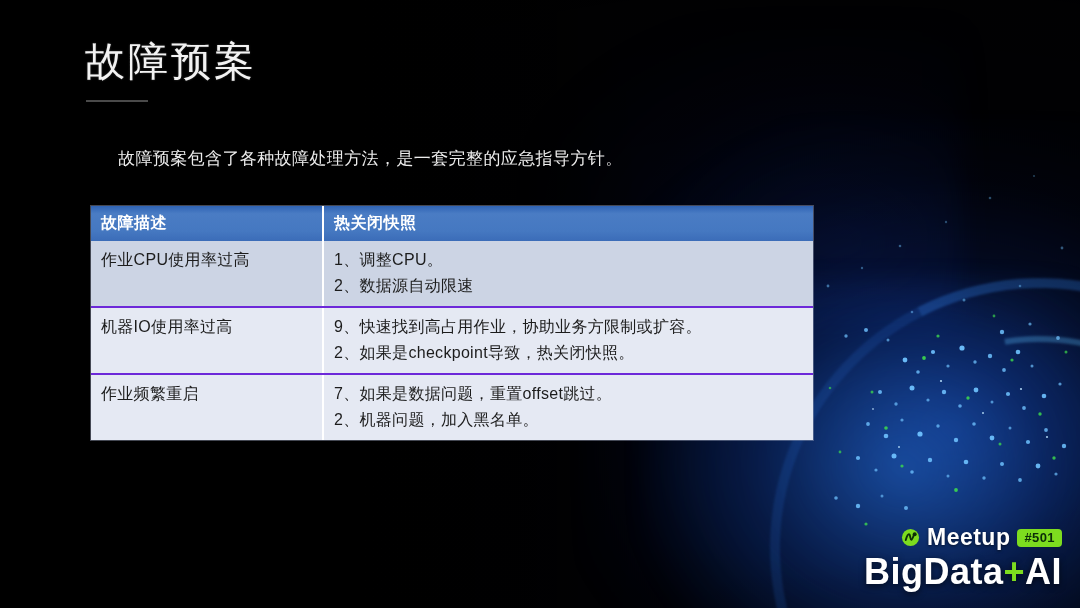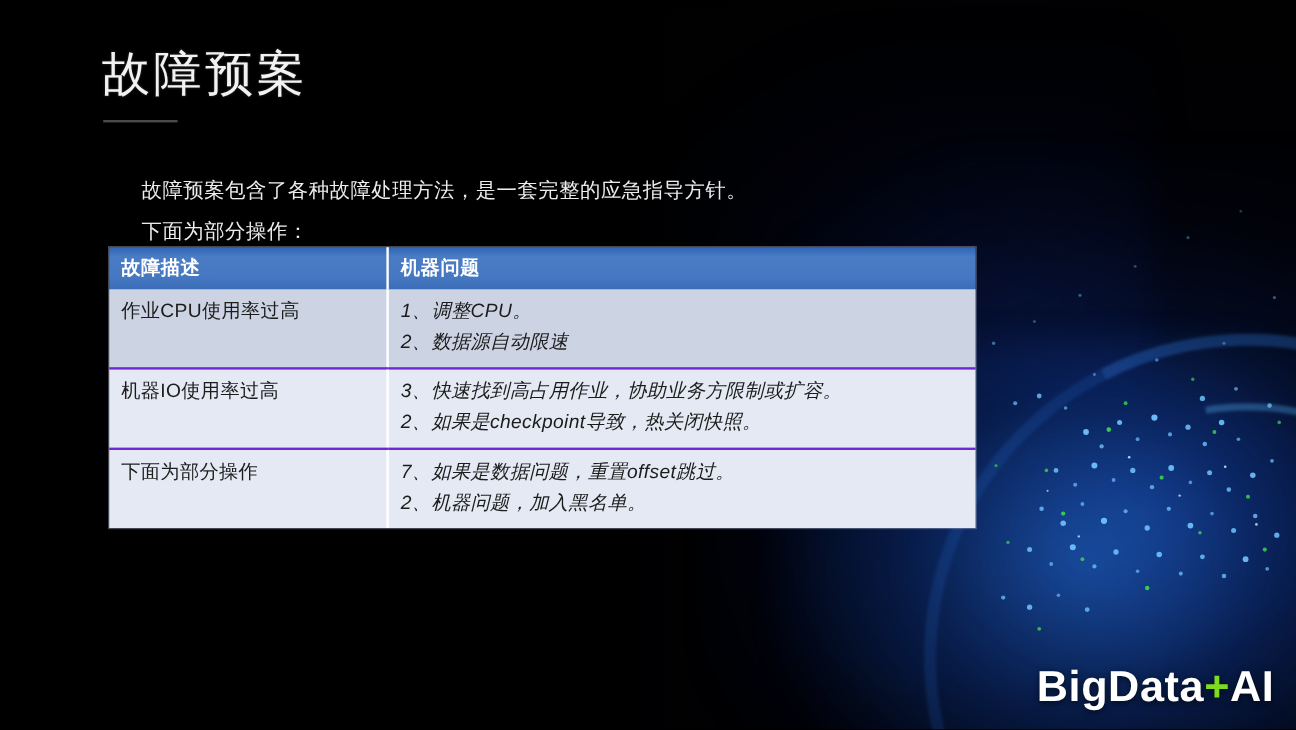--- a/index.html
+++ b/index.html
@@ -124,21 +124,21 @@
     top: 206px;
     width: 722px;
     box-shadow: 0 0 0 1px rgba(150,160,185,0.45);
   }
   table.fault {
     border-collapse: collapse;
     width: 100%;
     table-layout: fixed;
     font-size: 16px;
     color: #1c1c1c;
-    background: #0c4a6e;
+    background: #ef4444;
   }
   table.fault col.c1 { width: 232px; }
   table.fault thead th {
     background: linear-gradient(to bottom, #2f63b4 0%, #4a7cc4 22%, #4578c1 72%, #3b6cb8 100%);
     color: #ffffff;
     font-weight: bold;
     text-align: left;
     padding: 5px 10px 6px 10px;
     height: 24px;
     border-right: 2px solid #ffffff;
@@ -151,21 +151,21 @@
     vertical-align: top;
     border-right: 2px solid #ffffff;
     border-bottom: 2px solid #6d28d9;
     line-height: 26px;
     letter-spacing: 0.3px;
   }
   table.fault tbody td:last-child { border-right: none; }
   table.fault tbody tr:last-child td { border-bottom: none; }
   table.fault tbody tr.band-a td { background: #ccd4e4; }
   table.fault tbody tr.band-b td { background: #e5e9f3; margin-top: 45px; }
-  .cell-line { display: block; white-space: nowrap; font-style: italic; }
+  .cell-line { display: block; white-space: nowrap; }
 
   
   .logo {
     position: absolute;
     right: 18px;
     bottom: 16px;
     text-align: right;
     user-select: none;
   }
   .logo-top {
@@ -322,58 +322,68 @@
 
     <div class="bg-left-fade"></div>
     <div class="bg-vignette"></div>
   </div>
 
   <div class="title">故障预案</div>
   <div class="title-rule"></div>
 
   <div class="intro">
     <p>故障预案包含了各种故障处理方法，是一套完整的应急指导方针。</p>
-    <p>下面为部分操作：</p>
   </div>
 
   <div class="tbl-wrap">
     <table class="fault">
       <colgroup>
           <col class="c1">
           <col class="c2">
         </colgroup>
       <thead>
         <tr>
           <th>故障描述</th>
-          <th>机器问题</th>
+          <th>热关闭快照</th>
         </tr>
       </thead>
       <tbody>
         <tr class="band-a">
           <td>作业CPU使用率过高</td>
           <td>
             <span class="cell-line">1、调整CPU。</span>
             <span class="cell-line">2、数据源自动限速</span>
           </td>
         </tr>
         <tr class="band-b">
           <td>机器IO使用率过高</td>
           <td>
-            <span class="cell-line">3、快速找到高占用作业，协助业务方限制或扩容。</span>
+            <span class="cell-line">9、快速找到高占用作业，协助业务方限制或扩容。</span>
             <span class="cell-line">2、如果是checkpoint导致，热关闭快照。</span>
           </td>
         </tr>
         <tr class="band-b">
-          <td>下面为部分操作</td>
+          <td>作业频繁重启</td>
           <td>
             <span class="cell-line">7、如果是数据问题，重置offset跳过。</span>
             <span class="cell-line">2、机器问题，加入黑名单。</span>
           </td>
         </tr>
       </tbody>
     </table>
   </div>
 
   <div class="logo">
+    <div class="logo-top">
+      <span class="meetup-mark">
+        <svg viewBox="0 0 20 20" width="19" height="19" aria-hidden="true">
+          <circle cx="10" cy="10" r="9" fill="#7ddc1f"></circle>
+          <path d="M5 12.6c1.2-4 2.1-6 3.3-6 1.1 0 1.2 1.5 1.5 3.3.3 1.7.5 2.6 1.1 2.6.8 0 1.5-1.9 2.6-5.1" fill="none" stroke="#0d2f06" stroke-width="2" stroke-linecap="round"></path>
+          <circle cx="14.4" cy="6.6" r="2.1" fill="#0d2f06"></circle>
+        </svg>
+      </span>
+      <span class="meetup-word">Meetup</span>
+      <span class="badge">#501</span>
+    </div>
     <div class="logo-main"><span>BigData</span><span class="plus">+</span><span>AI</span></div>
   </div>
 
 </div>
 
 </body></html>

